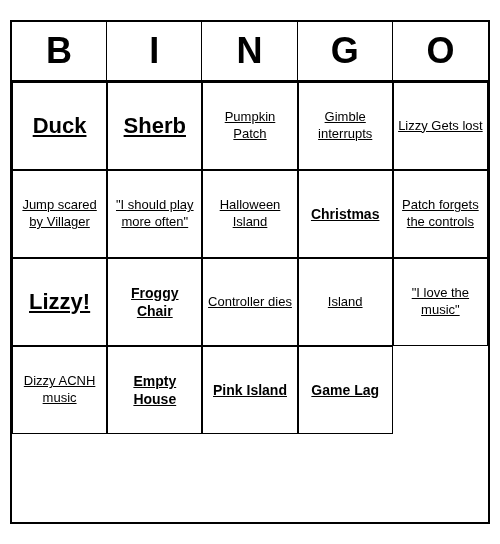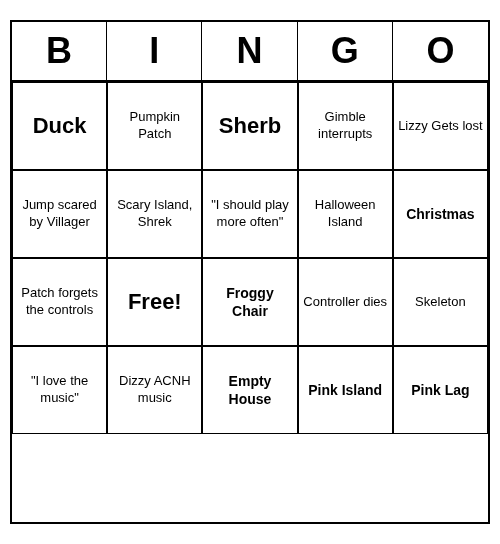--- a/index.html
+++ b/index.html
@@ -40,20 +40,21 @@
       border: 1px solid #000;
       display: flex;
       align-items: center;
       justify-content: center;
       text-align: center;
       padding: 6px 4px;
       min-height: 88px;
       font-size: 13px;
       line-height: 1.3;
       word-break: break-word;
+      text-decoration: underline;
     }
     .bingo-cell.large-text {
       font-size: 22px;
       font-weight: bold;
     }
     .bingo-cell.free {
       font-size: 22px;
       font-weight: bold;
     }
     .bingo-cell.medium-text {
@@ -67,33 +68,32 @@
 <div class="bingo-card">
   <div class="bingo-header">
   <div class="bingo-letter">B</div>
       <div class="bingo-letter">I</div>
       <div class="bingo-letter">N</div>
       <div class="bingo-letter">G</div>
       <div class="bingo-letter">O</div>
     </div>
   <div class="bingo-grid">
   <div class="bingo-cell large-text">Duck</div>
+      <div class="bingo-cell large-text">Sherb</div>
       <div class="bingo-cell">Pumpkin Patch</div>
-      <div class="bingo-cell large-text">Sherb</div>
       <div class="bingo-cell">Gimble interrupts</div>
       <div class="bingo-cell">Lizzy Gets lost</div>
       <div class="bingo-cell">Jump scared by Villager</div>
-      <div class="bingo-cell">Scary Island, Shrek</div>
       <div class="bingo-cell">"I should play more often"</div>
       <div class="bingo-cell">Halloween Island</div>
       <div class="bingo-cell medium-text">Christmas</div>
       <div class="bingo-cell">Patch forgets the controls</div>
-      <div class="bingo-cell free">Free!</div>
+      <div class="bingo-cell free">Lizzy!</div>
       <div class="bingo-cell medium-text">Froggy Chair</div>
       <div class="bingo-cell">Controller dies</div>
-      <div class="bingo-cell">Skeleton</div>
+      <div class="bingo-cell">Island</div>
       <div class="bingo-cell">"I love the music"</div>
       <div class="bingo-cell">Dizzy ACNH music</div>
       <div class="bingo-cell medium-text">Empty House</div>
       <div class="bingo-cell medium-text">Pink Island</div>
-      <div class="bingo-cell medium-text">Pink Lag</div>
+      <div class="bingo-cell medium-text">Game Lag</div>
     </div>
 </div>
 
 </body></html>

